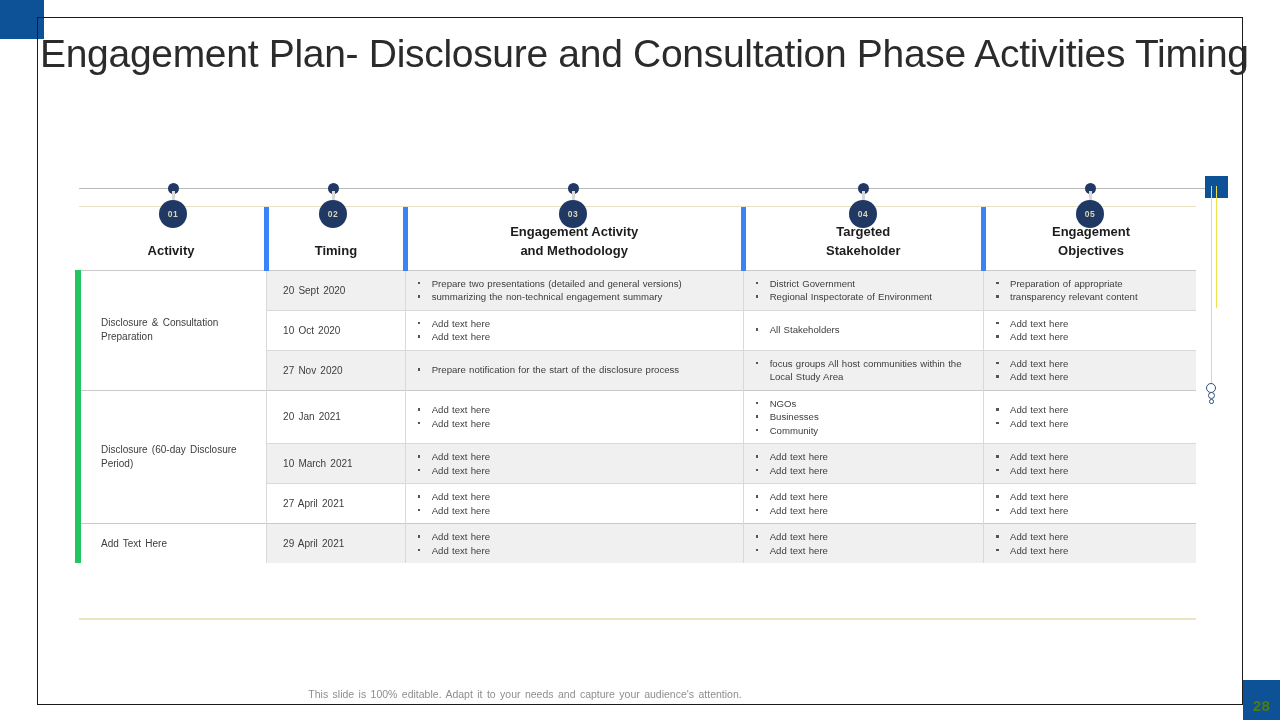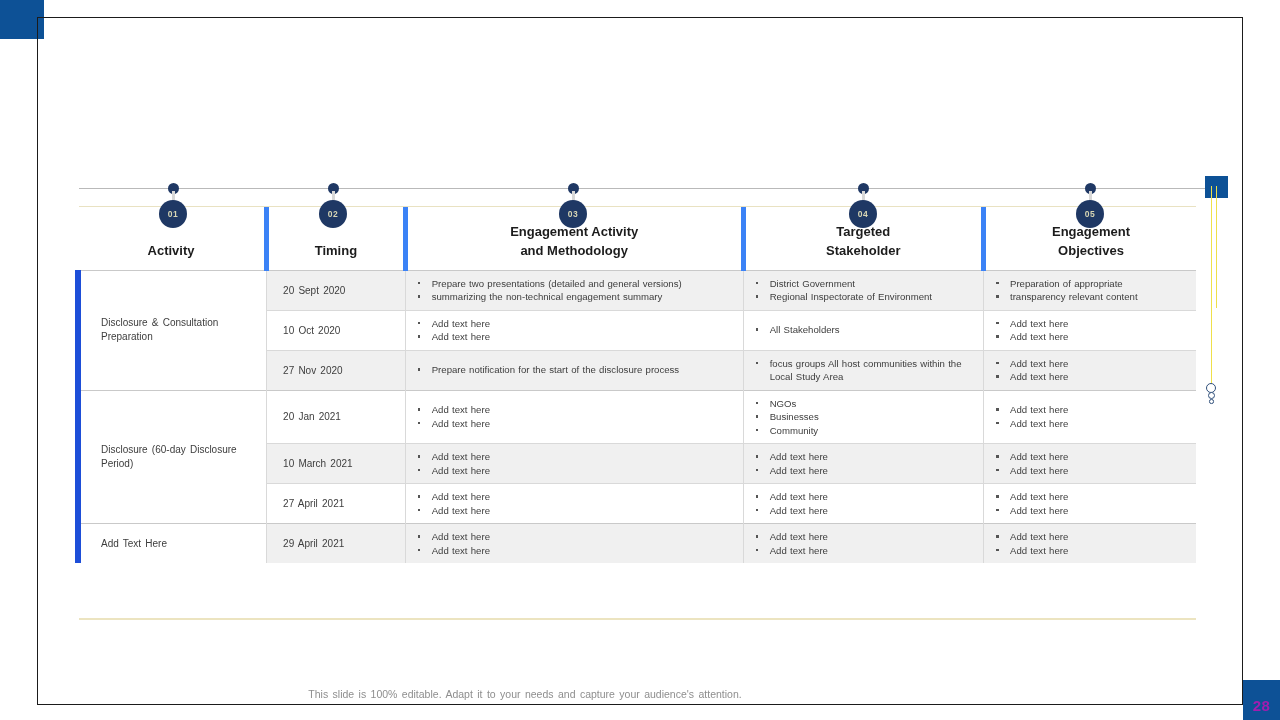--- a/index.html
+++ b/index.html
@@ -32,21 +32,21 @@
   .corner-square-br {
     position: absolute;
     left: 1243px; top: 680px;
     width: 37px; height: 40px;
     background: #0d5196;
   }
   .page-number {
     position: absolute;
     left: 1243px; top: 680px;
     width: 37px; height: 40px;
-    color: #a21caf;
+    color: #4d7c0f;
     font-size: 15px;
     font-weight: bold;
     display: flex;
     align-items: flex-end;
     justify-content: center;
     padding-bottom: 6px;
     letter-spacing: 0.5px;
   }
 
   
@@ -160,21 +160,21 @@
   .table td:last-child { border-right: none; }
 
   td.cell-activity {
     background: #ffffff;
     padding-left: 20px;
     padding-right: 8px;
     font-size: 10px;
     color: #3d3d3d;
     line-height: 14px;
     word-spacing: 1.4px;
-    border-left: 6px solid #1d4ed8;
+    border-left: 6px solid #22c55e;
   }
   td.cell-timing {
     padding-left: 16px;
     font-size: 10px;
     color: #3d3d3d;
     word-spacing: 1.4px;
   }
   td.cell-bullets { padding-left: 4px; }
   .row-gray td { background: #f0f0f0; }
   .row-white td { background: #ffffff; }
@@ -242,20 +242,21 @@
   }
 </style>
 </head>
 <body>
 
 <div id="slide">
 
   <div class="corner-square-tl"></div>
   <div class="frame-border"></div>
 
+  <h1 class="title">Engagement Plan- Disclosure and Consultation Phase Activities Timing</h1>
 
   <div class="timeline-line"></div>
   <div id="timeline-dots">
       <div class="timeline-dot" style="left: 168px;">
         <span class="tail"></span>
       </div>
       <div class="timeline-dot" style="left: 328px;">
         <span class="tail"></span>
       </div>
       <div class="timeline-dot" style="left: 568px;">

